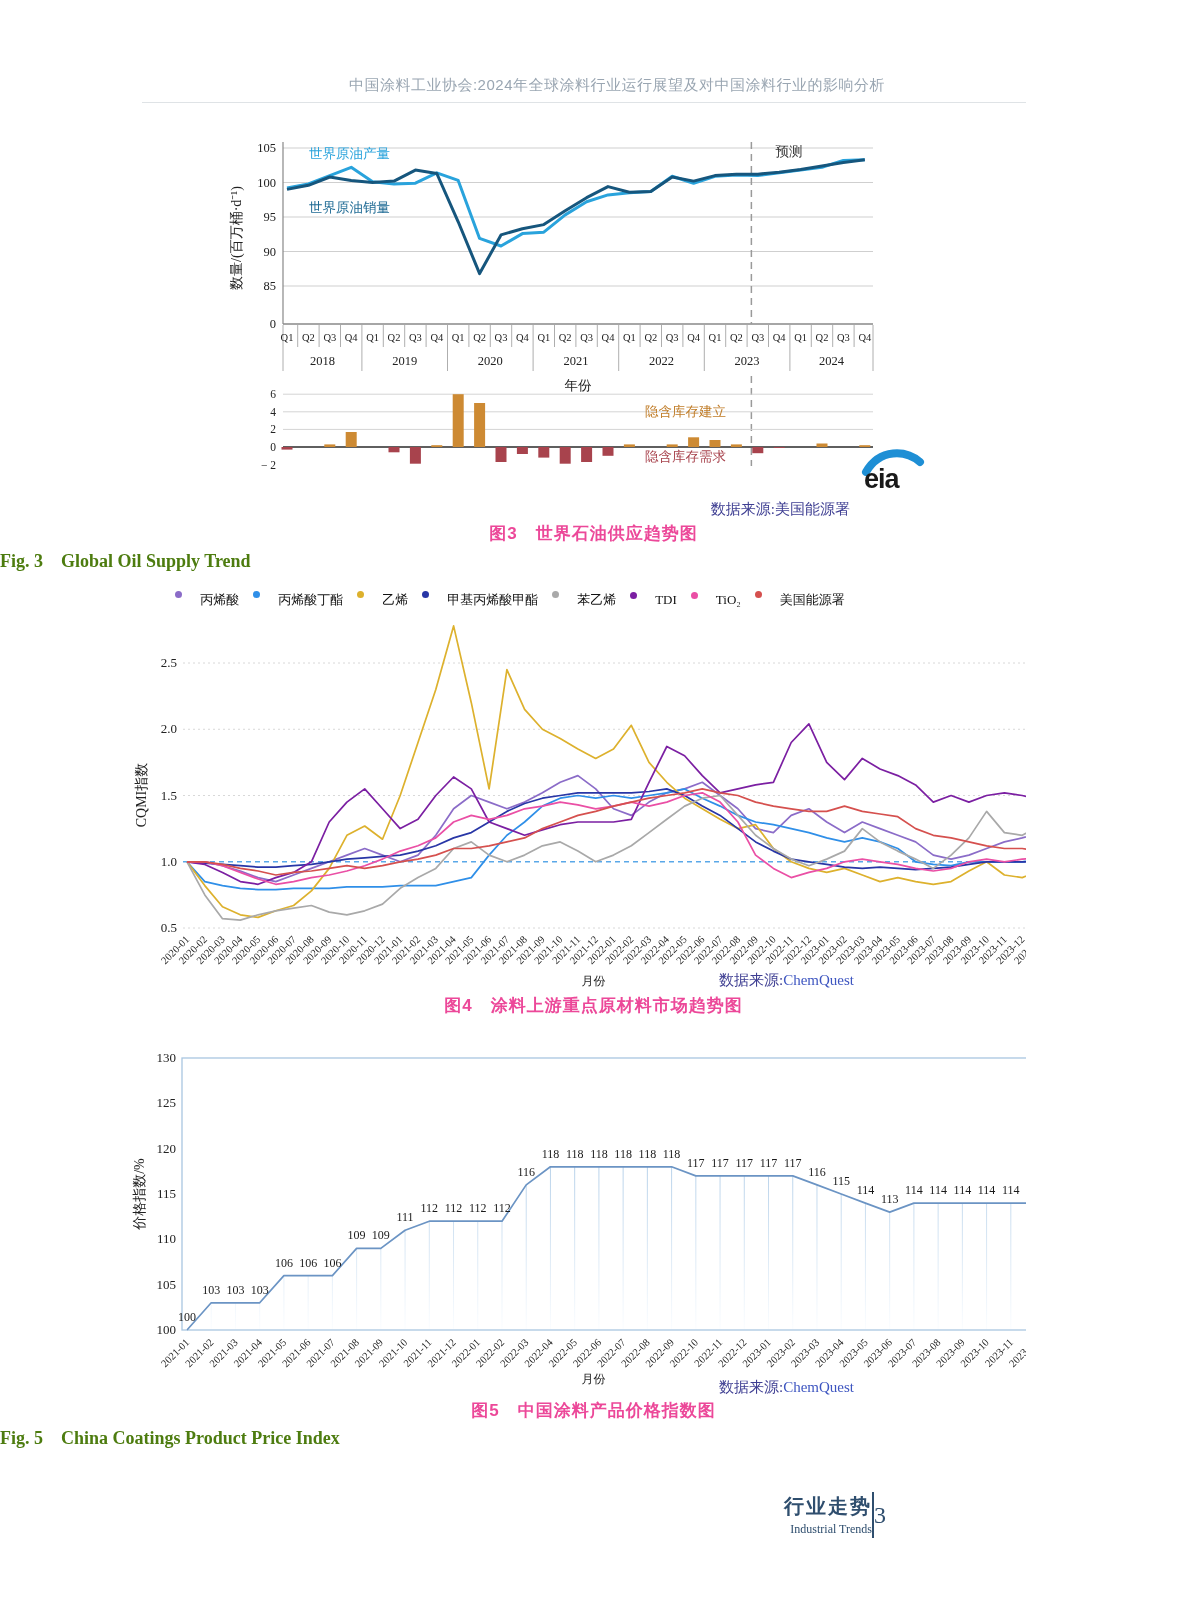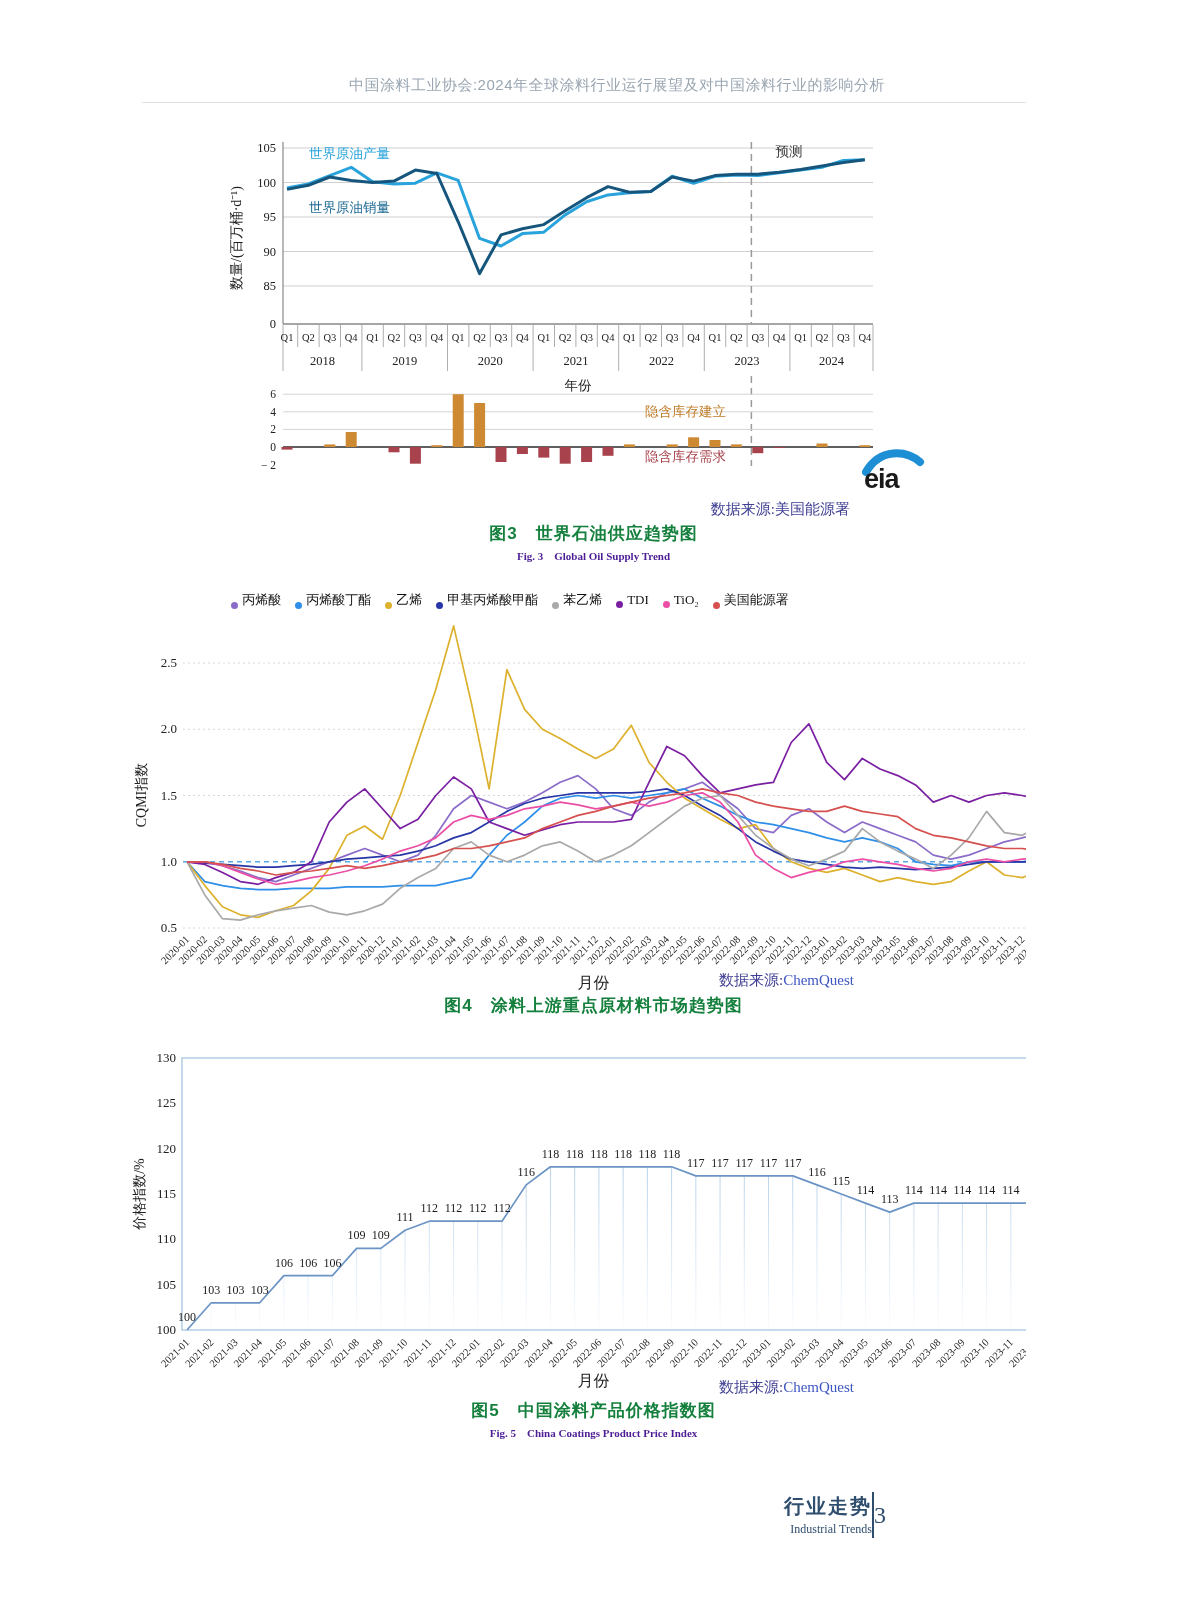--- a/index.html
+++ b/index.html
@@ -1,28 +1,28 @@
 <!DOCTYPE html>
 <html><head>
 <meta charset="utf-8">
 <style>
   html,body{margin:0;padding:0;background:#fff;}
   #page{position:relative;width:1026px;height:1600px;background:#fff;overflow:hidden;
         font-family:"Liberation Sans",sans-serif;}
   .abs{position:absolute;}
   #header-text{right:141px;top:76px;font-size:15px;color:#9aa6b2;letter-spacing:.5px;}
   #header-rule{left:142px;top:102px;width:904px;height:1px;background:#dfe3e6;}
-  .caption-cn{left:0;width:1187px;text-align:center;font-size:17px;font-weight:700;color:#15803d;letter-spacing:1px;}
-  .caption-en{left:0;width:1187px;text-align:center;font-family:"Liberation Serif",serif;font-size:11px;font-weight:700;color:#4c1d95;}
+  .caption-cn{left:0;width:1187px;text-align:center;font-size:17px;font-weight:700;color:#ec4899;letter-spacing:1px;}
+  .caption-en{left:0;width:1187px;font-family:"Liberation Serif",serif;font-size:18px;font-weight:700;color:#4d7c0f;}
   .source{font-family:"Liberation Serif",serif;font-size:15px;color:#3e3e92;}
   .source .cq{color:#3d55c0;}
-  .xlabel-center{left:0;width:1187px;text-align:center;font-size:16px;color:#222;}
+  .xlabel-center{left:0;width:1187px;text-align:center;font-size:12px;color:#222;}
   #fig4-legend{left:150px;top:591px;width:720px;display:flex;justify-content:center;gap:14px;
                font-family:"Liberation Serif",serif;font-size:13px;color:#111;align-items:center;}
-  .lg-item{display:flex;align-items:flex-end;gap:4px;white-space:nowrap;}
+  .lg-item{display:flex;align-items:flex-start;gap:18px;white-space:nowrap;}
   .lg-dot{width:7px;height:7px;border-radius:50%;display:inline-block;}
   #eia-logo{left:858px;top:446px;width:70px;height:60px;}
   #eia-logo .word{position:absolute;left:6px;top:18px;font-size:27px;font-weight:700;color:#1a1a1a;letter-spacing:-1px;}
   #footer{right:140px;top:1492px;display:flex;align-items:center;gap:0;color:#2f4e6e;}
   #footer .blk{text-align:right;}
   #footer .cn{font-size:20px;font-weight:700;letter-spacing:2px;}
   #footer .en{font-family:"Liberation Serif",serif;font-size:12px;margin-top:2px;}
   #footer .bar{width:2px;height:46px;background:#2f4e6e;}
   #footer .num{font-family:"Liberation Serif",serif;font-size:24px;}
   svg text{font-family:"Liberation Serif",serif;}

